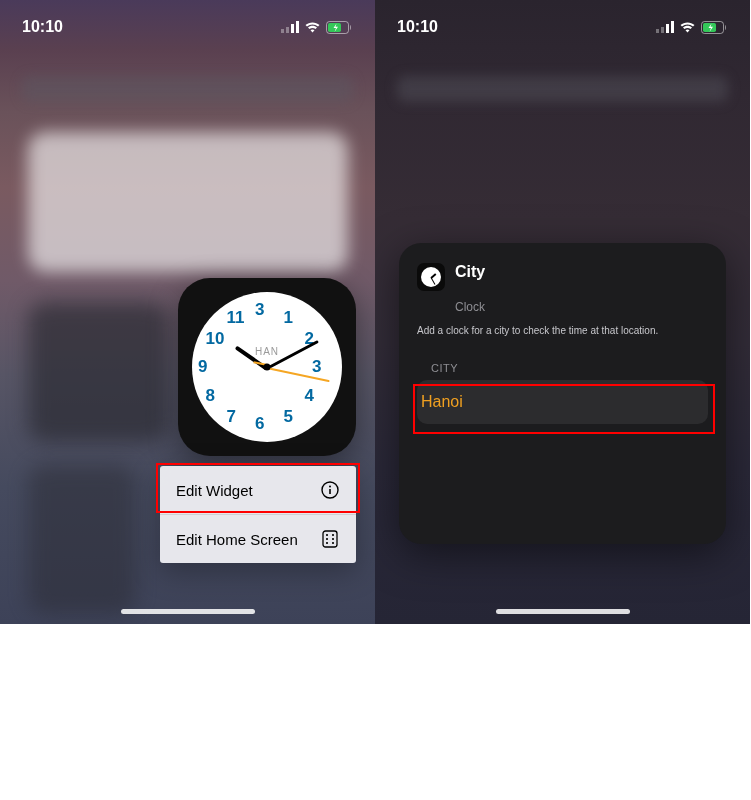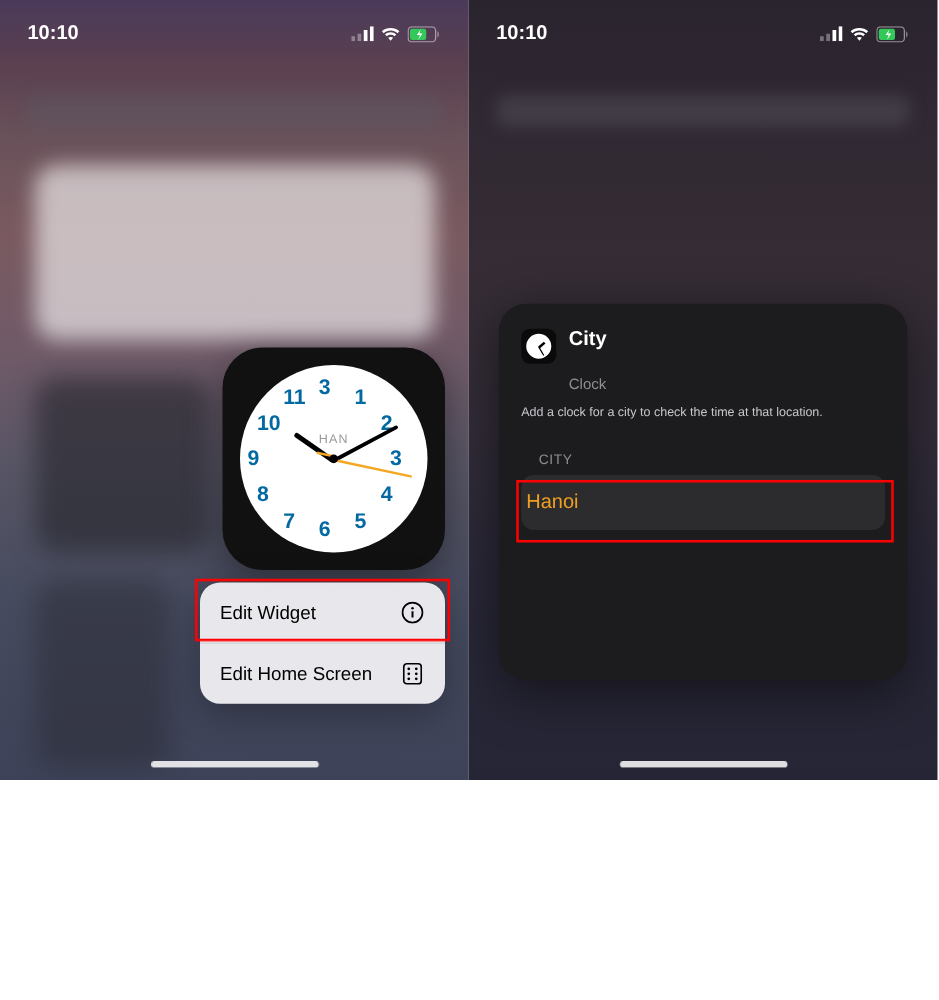--- a/index.html
+++ b/index.html
@@ -16,21 +16,21 @@
 .clock-widget{position:absolute;top:278px;left:178px;width:178px;height:178px;background:#111;border-radius:32px;display:flex;align-items:center;justify-content:center;box-shadow:0 8px 30px rgba(0,0,0,0.4)}
 .clock-face{width:150px;height:150px;background:#fff;border-radius:50%;position:relative}
 .clock-num{position:absolute;font-size:17px;font-weight:600;color:#0369a1;width:24px;text-align:left;transform:translate(-50%,-50%)}
 .clock-label{position:absolute;top:36%;left:50%;transform:translateX(-50%);font-size:10px;color:#9a9a9a;letter-spacing:1px}
 .clock-center{position:absolute;top:50%;left:50%;width:7px;height:7px;background:#000;border-radius:50%;transform:translate(-50%,-50%);z-index:5}
 .hand{position:absolute;top:50%;left:50%;transform-origin:0 50%;border-radius:3px}
 .hand-hour{width:38px;height:4px;background:#000;z-index:2}
 .hand-min{width:58px;height:3px;background:#000;z-index:3}
 .hand-sec{width:64px;height:1.5px;background:#f5a623;z-index:4}
 .sec-tail{position:absolute;top:50%;left:50%;width:14px;height:1.5px;background:#f5a623;transform-origin:100% 50%;z-index:4}
-.context-menu{position:absolute;top:466px;left:160px;width:196px;background:rgba(245,245,248,0.92);border-radius:16px;overflow:hidden;backdrop-filter:blur(20px);box-shadow:0 8px 30px rgba(0,0,0,0.3)}
+.context-menu{position:absolute;top:466px;left:160px;width:196px;background:rgba(245,245,248,0.92);border-radius:3px;overflow:hidden;backdrop-filter:blur(20px);box-shadow:0 8px 30px rgba(0,0,0,0.3)}
 .menu-item{display:flex;justify-content:space-between;align-items:center;padding:14px 16px;font-size:15px;border-bottom:1px solid rgba(0,0,0,0.1);cursor:pointer}
 .menu-item:last-child{border-bottom:none}
 .menu-item.danger{color:#ff3b30}
 .menu-icon{width:20px;height:20px;display:flex;align-items:center;justify-content:center}
 .highlight-red{position:absolute;border:2.5px solid #ff0000;pointer-events:none;z-index:10}
 .home-indicator{position:absolute;bottom:10px;left:50%;transform:translateX(-50%);width:134px;height:5px;background:rgba(255,255,255,0.85);border-radius:3px}
 .city-sheet{position:absolute;top:243px;left:24px;right:24px;background:#1c1c1e;border-radius:22px;padding:20px 18px 120px;box-shadow:0 10px 40px rgba(0,0,0,0.5)}
 .sheet-header{display:flex;align-items:flex-start;gap:10px;margin-bottom:10px}
 .sheet-app-icon{width:28px;height:28px;background:#0a0a0a;border-radius:7px;display:flex;align-items:center;justify-content:center;flex-shrink:0}
 .sheet-app-icon .mini-clock{width:20px;height:20px;background:#fff;border-radius:50%;position:relative}

